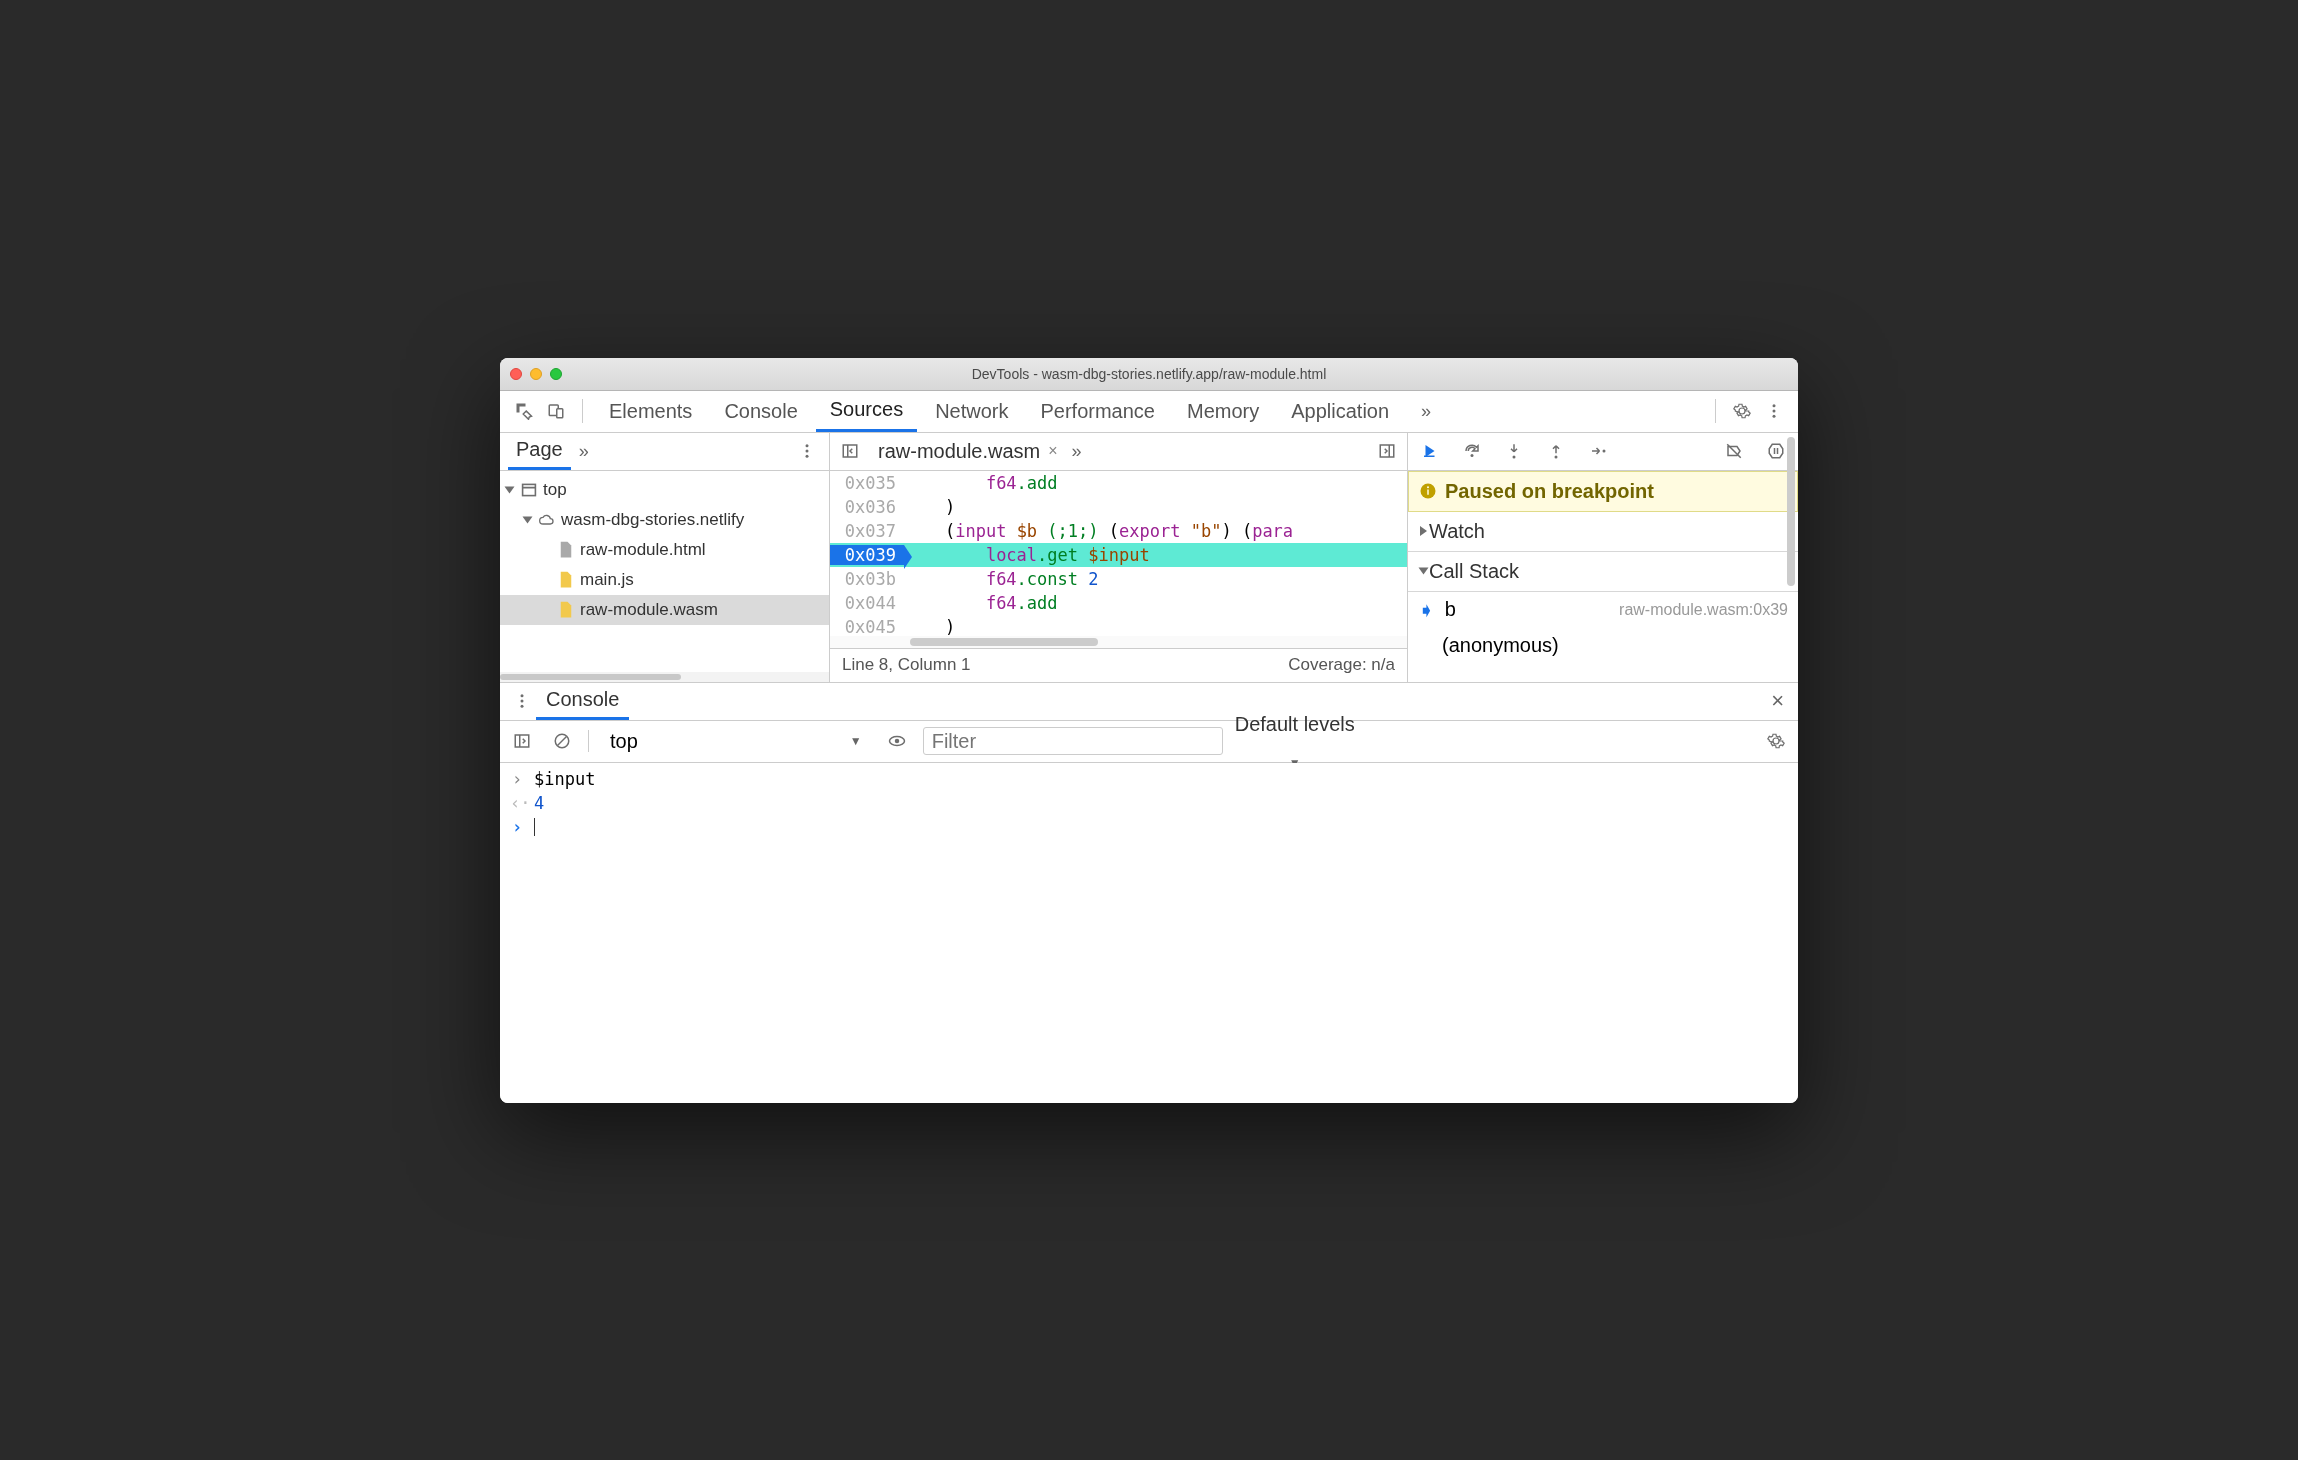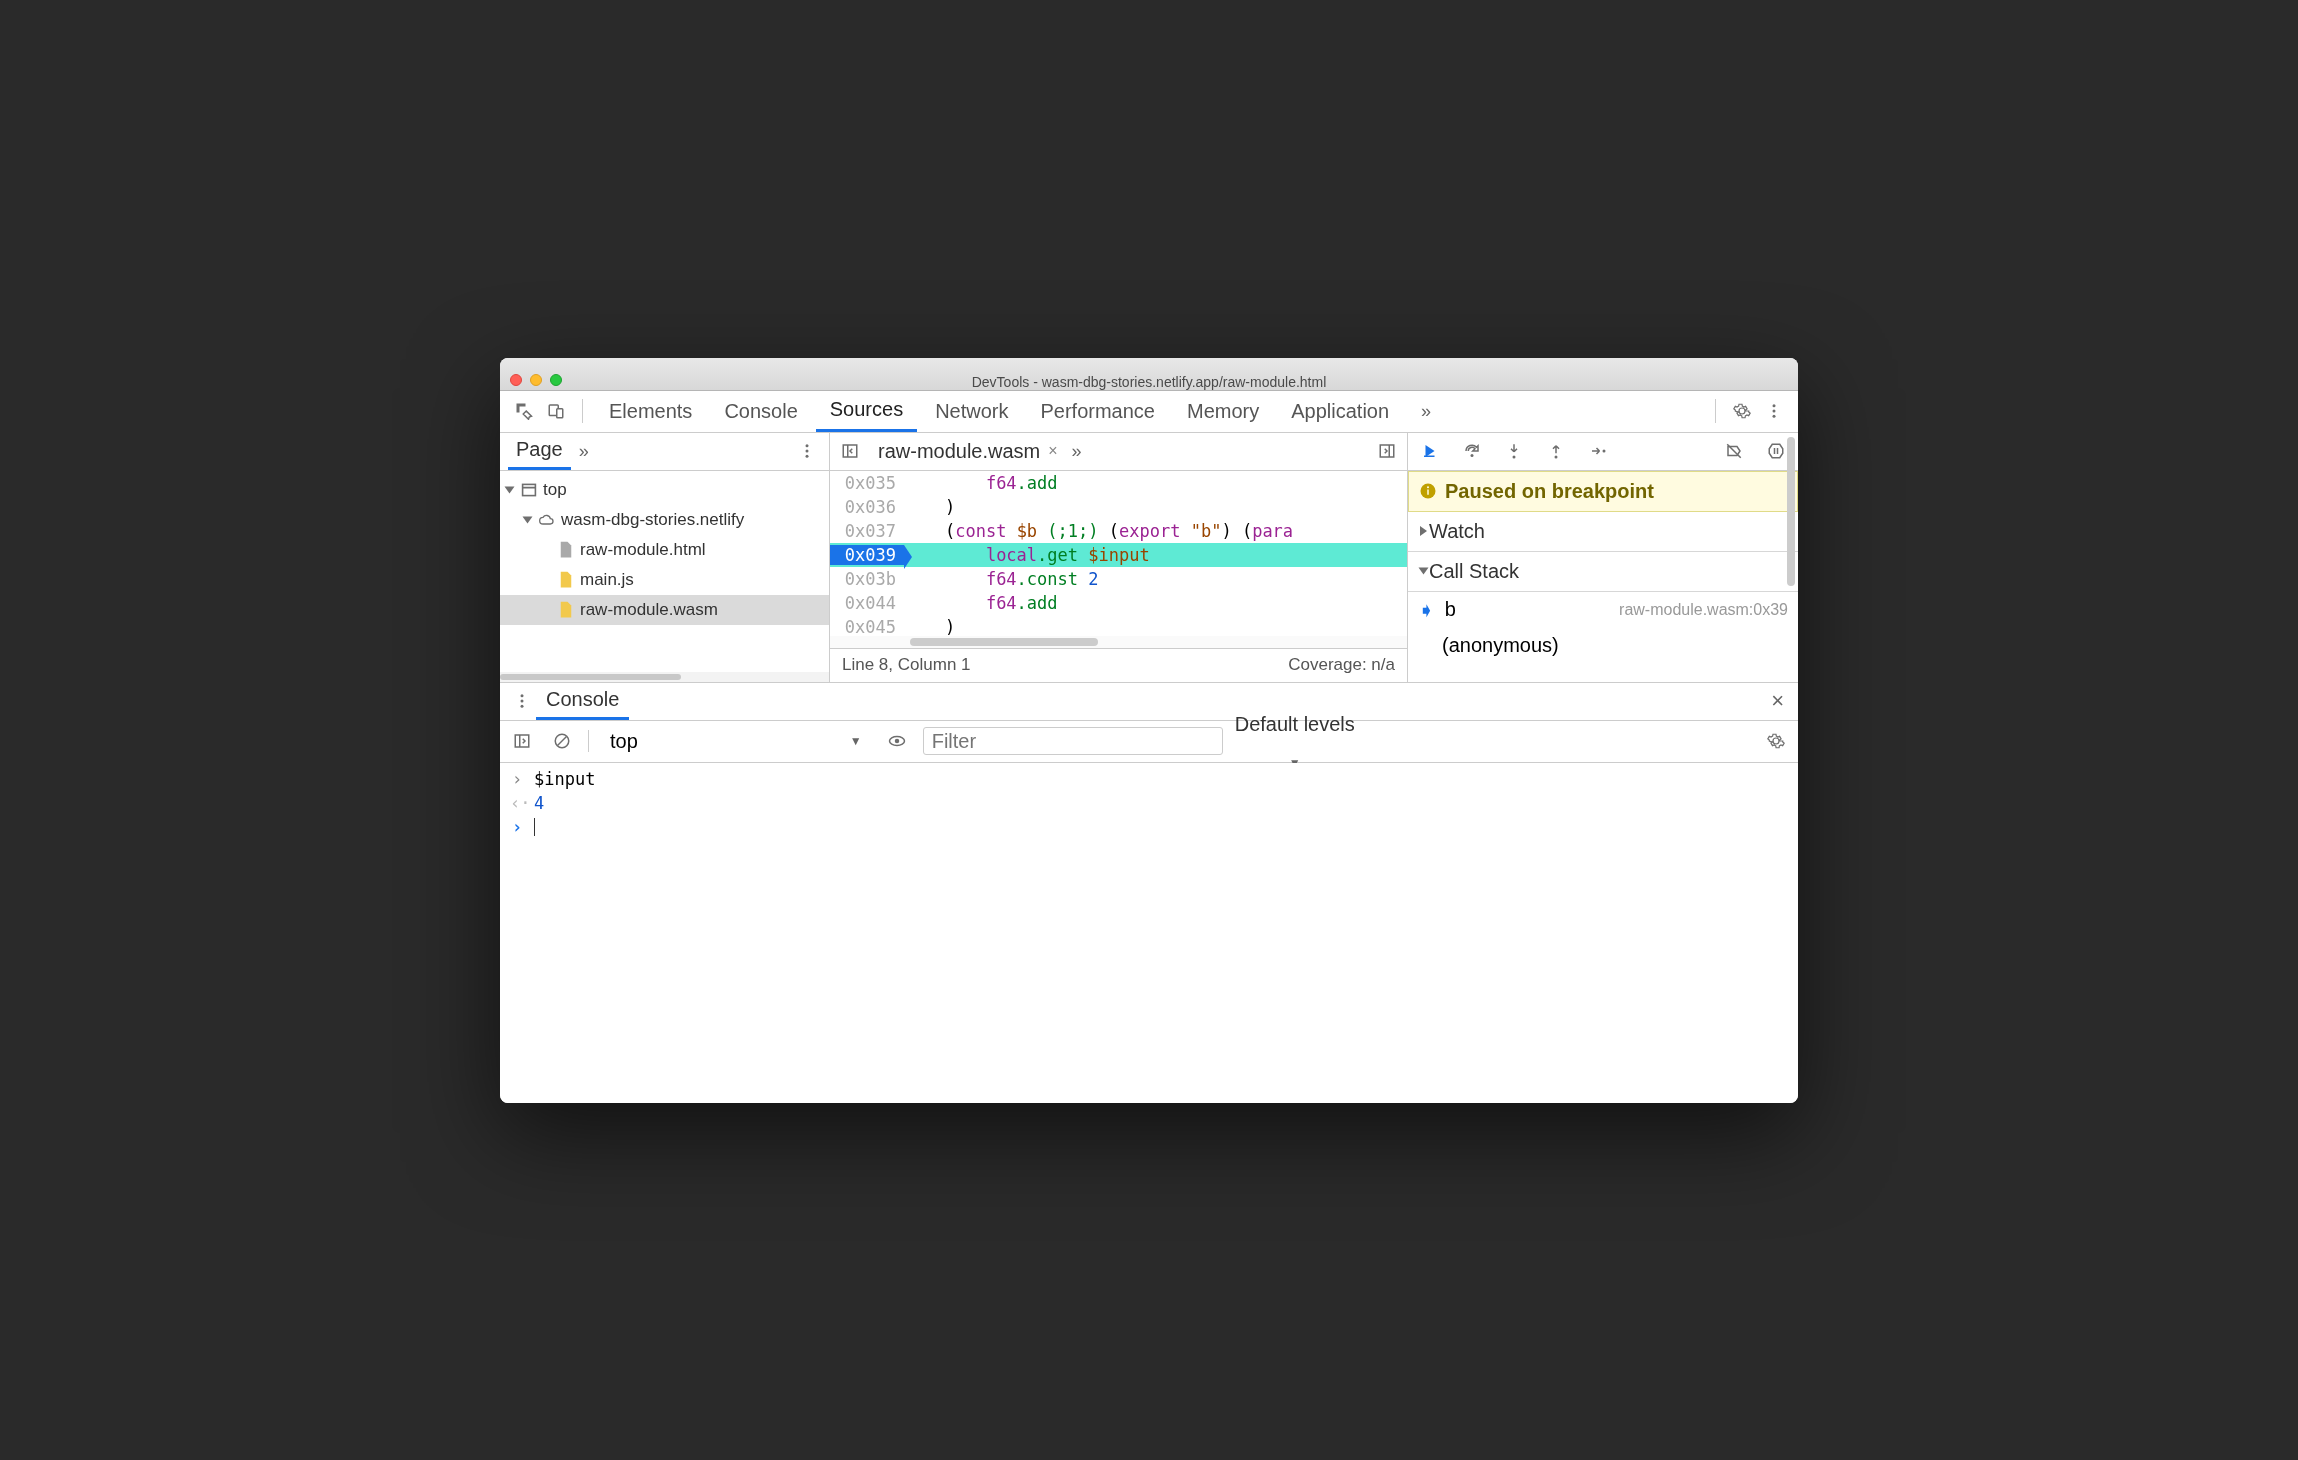--- a/index.html
+++ b/index.html
@@ -20,20 +20,21 @@
   box-shadow: 0 30px 90px rgba(0,0,0,0.6);
   overflow: hidden;
   display: flex;
   flex-direction: column;
 }
 .titlebar {
   height: 24px;
   background: linear-gradient(#e8e8e8,#d8d8d8);
   border-bottom: 1px solid #b5b5b5;
   display: flex;
+  align-items: center;
   padding: 16px 10px;
   position: relative;
 }
 .traffic { display:flex; gap:8px; }
 .traffic span { width:12px;height:12px;border-radius:50%; }
 .t-close{background:#ff5f57;border:1px solid #e1463e;}
 .t-min{background:#febc2e;border:1px solid #dfa023;}
 .t-max{background:#28c840;border:1px solid #1da430;}
 .title-text{position:absolute;left:0;right:0;text-align:center;font-size:14px;color:#4a4a4a;pointer-events:none;}
 .toolbar {
@@ -247,21 +248,21 @@
           <div class="cl">
             <div class="gutter">0x035</div>
             <div class="ctxt">        <span class="k-purple">f64</span><span class="k-green">.add</span></div>
           </div>
           <div class="cl">
             <div class="gutter">0x036</div>
             <div class="ctxt">    )</div>
           </div>
           <div class="cl">
             <div class="gutter">0x037</div>
-            <div class="ctxt">    (<span class="k-purple">const</span> <span class="k-brown">$b</span> <span class="k-green">(;1;)</span> (<span class="k-purple">export</span> <span class="k-brown">"b"</span>) (<span class="k-purple">para</span></div>
+            <div class="ctxt">    (<span class="k-purple">input</span> <span class="k-brown">$b</span> <span class="k-green">(;1;)</span> (<span class="k-purple">export</span> <span class="k-brown">"b"</span>) (<span class="k-purple">para</span></div>
           </div>
           <div class="cl hl">
             <div class="gutter">0x039</div>
             <div class="ctxt">        <span class="k-purple">local</span><span class="k-green">.get</span> <span class="k-brown">$input</span></div>
           </div>
           <div class="cl">
             <div class="gutter">0x03b</div>
             <div class="ctxt">        <span class="k-purple">f64</span><span class="k-green">.const</span> <span class="k-blue">2</span></div>
           </div>
           <div class="cl">

